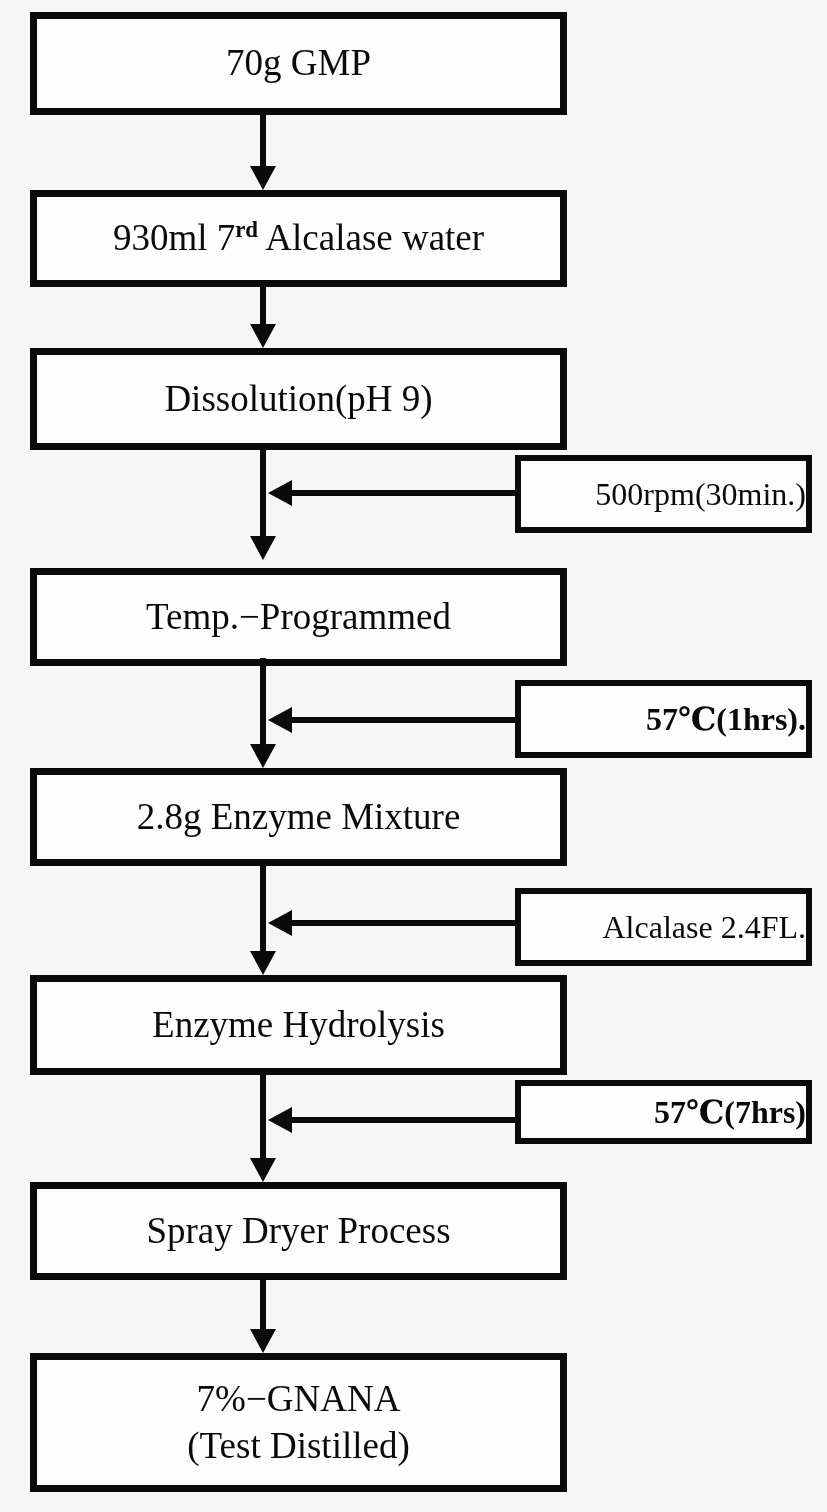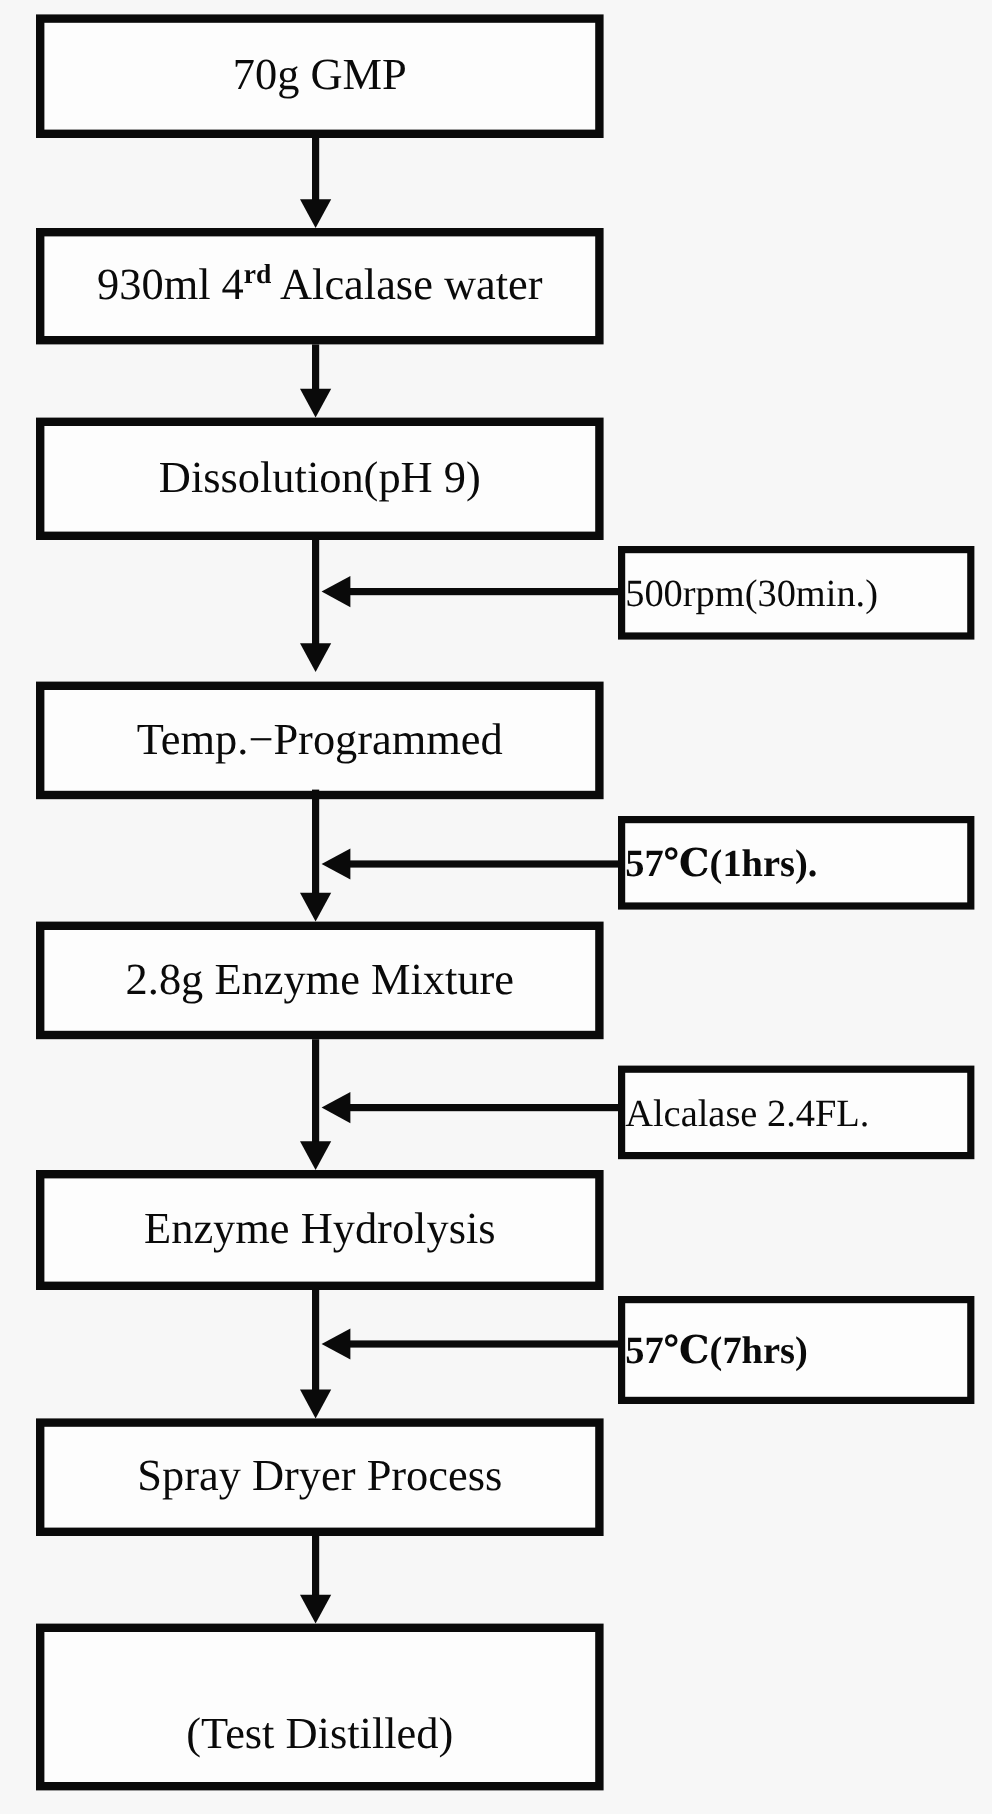--- a/index.html
+++ b/index.html
@@ -13,21 +13,21 @@
     height: 1512px;
     background: var(--bg, #f7f7f7);
     font-family: "Liberation Serif", "DejaVu Serif", serif;
     color: var(--ink, #0a0a0a);
     overflow: hidden;
   }
   
   .pbox {
     position: absolute;
     left: 30px;
-    width: 473px;
+    width: 537px;
     box-sizing: border-box;
     border: 7px solid var(--ink, #0a0a0a);
     background: var(--fill, #fdfdfd);
     display: flex;
     align-items: center;
     justify-content: center;
     text-align: center;
     font-size: 37px;
     line-height: 1.25;
   }
@@ -40,21 +40,21 @@
   
   .sbox {
     position: absolute;
     left: 515px;
     width: 297px;
     box-sizing: border-box;
     border: 6px solid var(--ink, #0a0a0a);
     background: var(--fill, #fdfdfd);
     display: flex;
     align-items: center;
-    justify-content: flex-start;
+    justify-content: flex-end;
     text-align: center;
     font-size: 32px;
   }
   .sbox.bold { font-weight: bold; }
   
   .varrow { position: absolute; left: 250px; width: 26px; }
   .varrow .shaft {
     position: absolute;
     left: 50%;
     width: 6px;
@@ -101,21 +101,21 @@
   #box-dissolution  { top: 348px;  height: 102px; }
   #box-temp         { top: 568px;  height: 98px;  }
   #box-enzyme-mix   { top: 768px;  height: 98px; text-align: center;  }
   #box-hydrolysis   { top: 975px;  height: 100px; }
   #box-spray        { top: 1182px; height: 98px;  }
   #box-gnana        { top: 1353px; height: 139px; }
 
   #side-rpm         { top: 455px;  height: 78px;  }
   #side-57c-1hr     { top: 680px;  height: 78px;  }
   #side-alcalase    { top: 888px;  height: 78px;  }
-  #side-57c-7hr     { top: 1080px; height: 90px;  }
+  #side-57c-7hr     { top: 1080px; height: 64px;  }
 
   #arrow-1 { top: 115px;  height: 75px;  }
   #arrow-2 { top: 287px;  height: 61px;  }
   #arrow-3 { top: 450px;  height: 110px; }
   #arrow-4 { top: 658px;  height: 110px; }
   #arrow-5 { top: 866px;  height: 109px; }
   #arrow-6 { top: 1075px; height: 107px; }
   #arrow-7 { top: 1280px; height: 73px;  }
 
   #harrow-1 { top: 480px;  left: 268px; width: 247px; }
@@ -126,21 +126,21 @@
 </head>
 <body>
 
 <div class="canvas" style="--ink: #0a0a0a; --fill: #fdfdfd; --bg: #f7f7f7;">
 
   <div class="pbox" id="box-gmp">
     <span>70g GMP</span>
   </div>
 
   <div class="pbox" id="box-water">
-    <span><span>930ml 4</span><sup>rd</sup><span> Alcalase water</span></span>
+    <span><span>930ml 7</span><sup>rd</sup><span> Alcalase water</span></span>
   </div>
 
   <div class="pbox" id="box-dissolution">
     <span>Dissolution(pH 9)</span>
   </div>
 
   <div class="pbox" id="box-temp">
     <span>Temp.−Programmed</span>
   </div>
 
@@ -151,21 +151,21 @@
   <div class="pbox" id="box-hydrolysis">
     <span>Enzyme Hydrolysis</span>
   </div>
 
   <div class="pbox" id="box-spray">
     <span>Spray Dryer Process</span>
   </div>
 
   <div class="pbox" id="box-gnana">
     <span>
-      <br>
+      <span>7%−GNANA</span><br>
       <span>(Test Distilled)</span>
     </span>
   </div>
 
   <div class="sbox" id="side-rpm">
     <span>500rpm(30min.)</span>
   </div>
 
   <div class="sbox bold" id="side-57c-1hr">
     <span>57℃(1hrs).</span>

